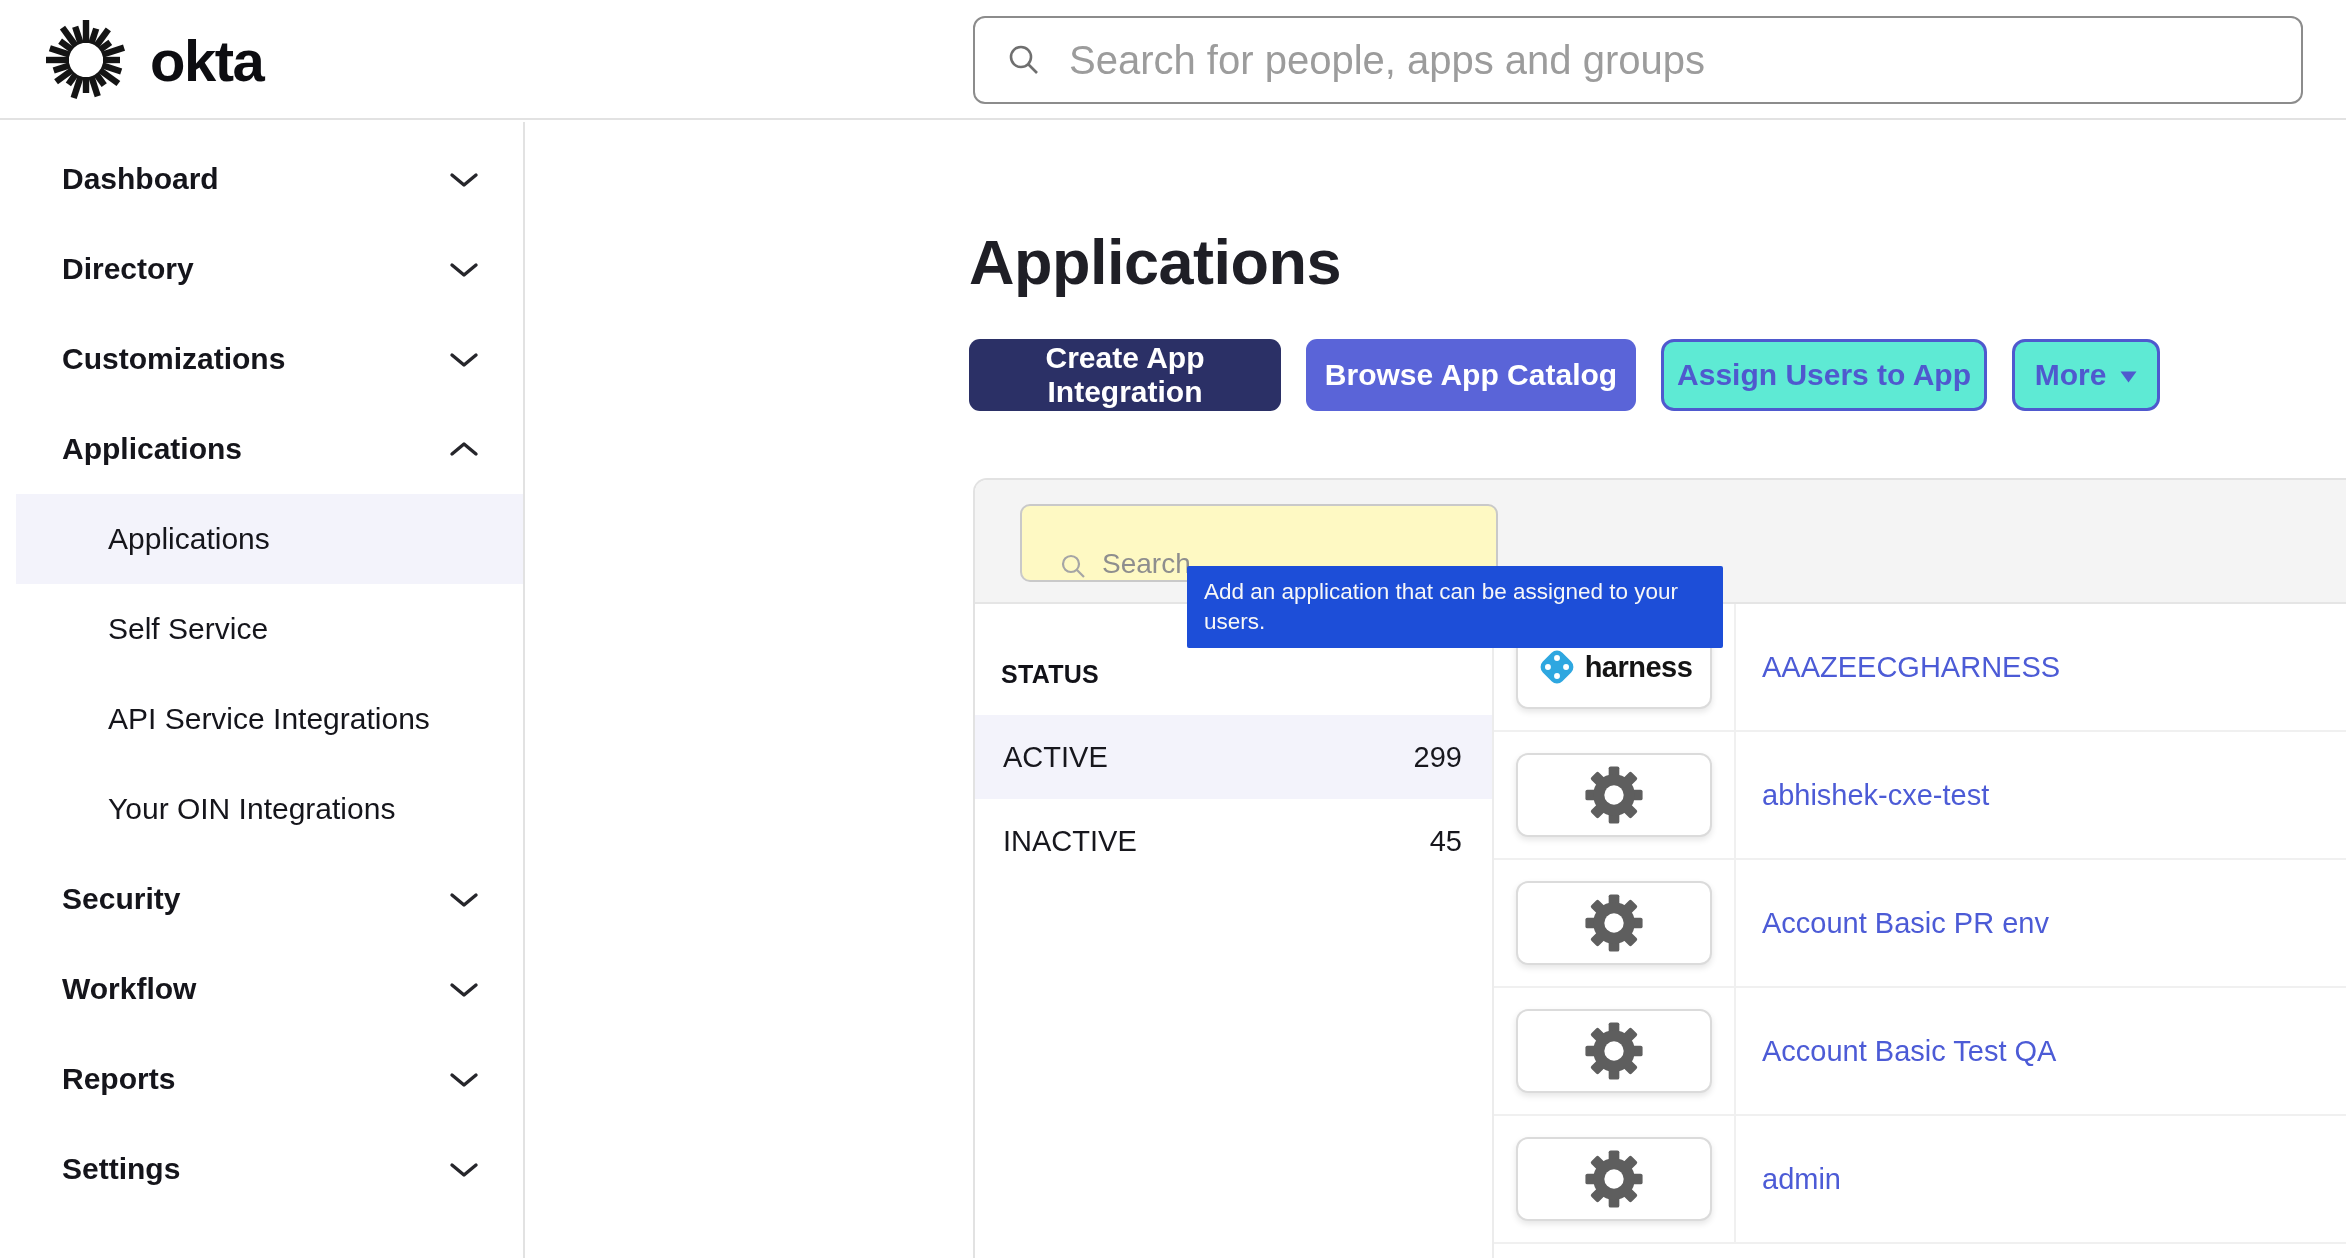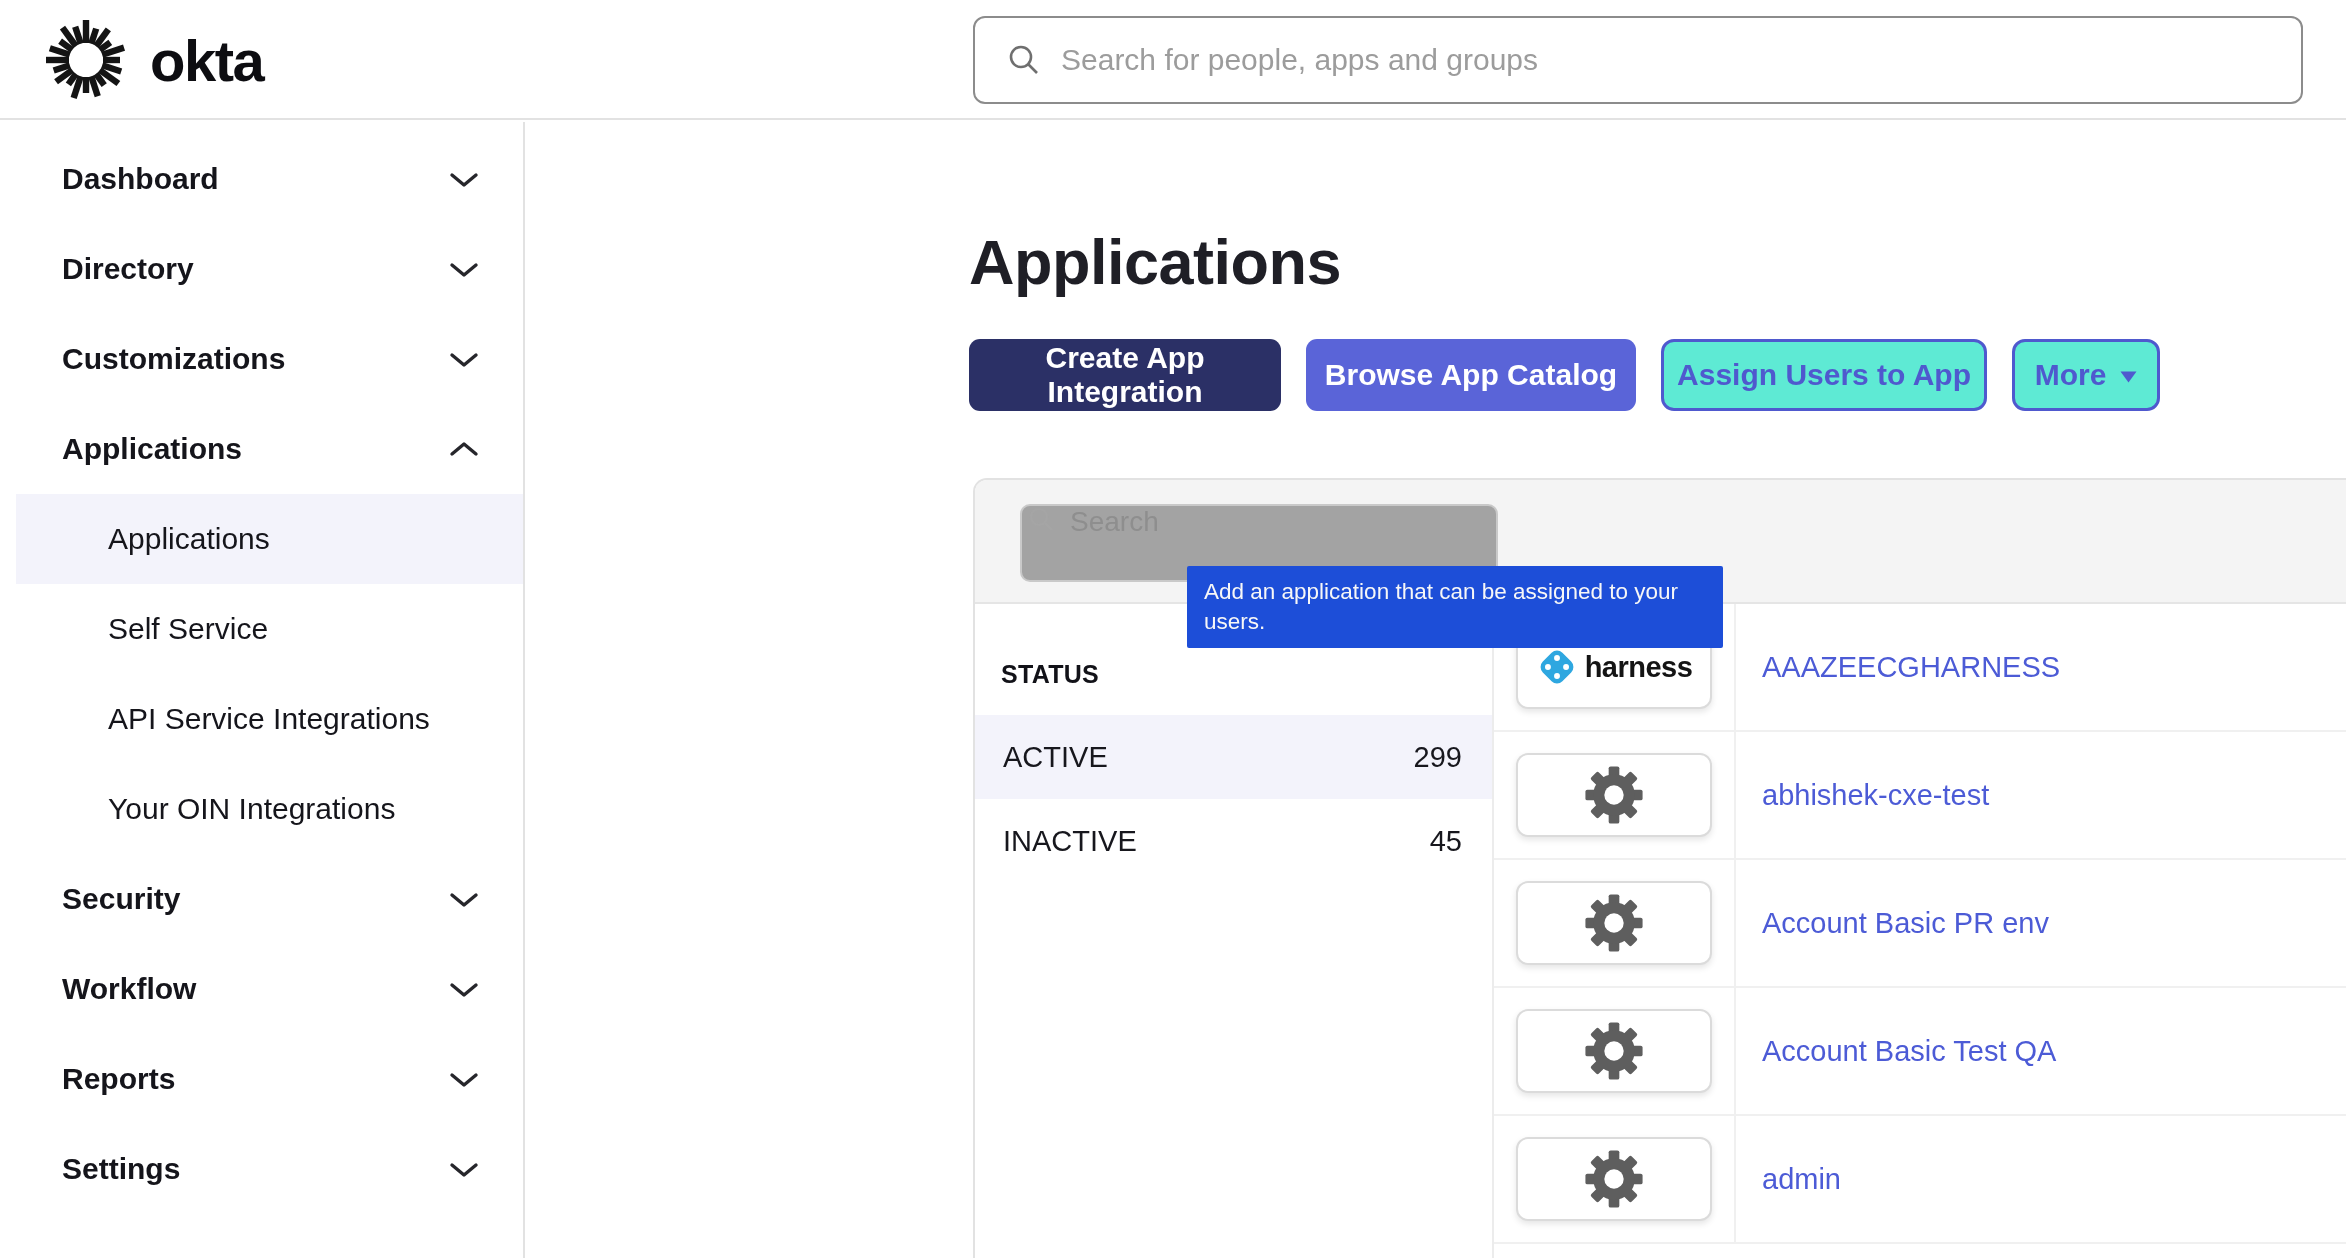--- a/index.html
+++ b/index.html
@@ -10,21 +10,21 @@
   
   .topbar { position:absolute; left:0; top:0; width:2346px; height:120px; background:#fff;
             border-bottom:2px solid #E2E2E2; z-index:10; }
   .logo { position:absolute; left:44px; top:0; height:120px; display:flex; align-items:center; gap:22px; }
   .logo-text { font-size:58px; font-weight:700; color:#0D0D11; letter-spacing:-1.5px; }
   .global-search { position:absolute; left:973px; top:16px; width:1330px; height:88px;
                    border:2px solid #8C8C8C; border-radius:12px; background:#fff;
                    display:flex; align-items:center; padding-left:32px; gap:20px; }
   .global-search svg { flex:0 0 auto; }
   .global-search input { flex:1; border:none; outline:none; background:transparent;
-                         font-size:30px; color:#3A3A3E; font-family:inherit; }
+                         font-size:40px; color:#3A3A3E; font-family:inherit;margin-left:8px; }
   .global-search input::placeholder { color:#9C9C9C; }
 
   
   .sidebar { position:absolute; left:0; top:122px; width:525px; height:1136px;
              border-right:2px solid #E2E2E2; background:#fff; padding-top:12px; }
   .nav-list { list-style:none; }
   .nav-item { height:90px; display:flex; align-items:center; justify-content:space-between;
               padding:0 44px 0 46px; font-size:30px; color:#15151B; cursor:pointer;margin-left:16px; }
   .nav-item .nav-label { white-space:nowrap; }
   .nav-item.top .nav-label { font-weight:700; }
@@ -44,23 +44,23 @@
   .btn.primary { width:330px; background:#5A64D8; color:#FFFFFF; }
   .btn.secondary { width:326px; border:3px solid #4F59CE; color:#4F59CE; border-radius:13px; }
   .btn.more { width:148px; }
   .btn .caret { margin-left:14px; margin-top:4px; }
 
   
   .panel { position:absolute; left:973px; top:478px; right:0; bottom:0; background:#fff;
            border-top:2px solid #E2E2E2; border-left:2px solid #E2E2E2;
            border-top-left-radius:14px; overflow:hidden; }
   .panel-head { height:124px; background:#F4F4F4; border-bottom:2px solid #E5E5E5; position:relative; }
-  .panel-search { position:absolute; left:45px; top:24px; width:478px; height:78px; background:#a3a3a3;
-                  border:2px solid #C9C9C9; border-radius:10px; display:flex; align-items:flex-start;
-                  padding-left:6px; gap:15px; }
+  .panel-search { position:absolute; left:45px; top:24px; width:478px; height:78px; background:#fef9c3;
+                  border:2px solid #C9C9C9; border-radius:10px; display:flex; align-items:flex-end;
+                  padding-left:38px; gap:15px; }
   .panel-search input { flex:1; border:none; outline:none; background:transparent;
                         font-size:28px; color:#3A3A3E; font-family:inherit; }
   .panel-search input::placeholder { color:#8E8E8E; }
   .panel-body { display:flex; height:calc(100% - 124px); }
 
   .status-col { width:519px; min-width:519px; border-right:2px solid #ECECEC; padding-top:56px; }
   .status-header { padding-left:26px; font-size:25px; font-weight:700; color:#121218;
                    letter-spacing:0.3px; margin-bottom:26px; }
   .status-list { list-style:none; }
   .status-row { height:84px; display:flex; align-items:center; justify-content:space-between;

